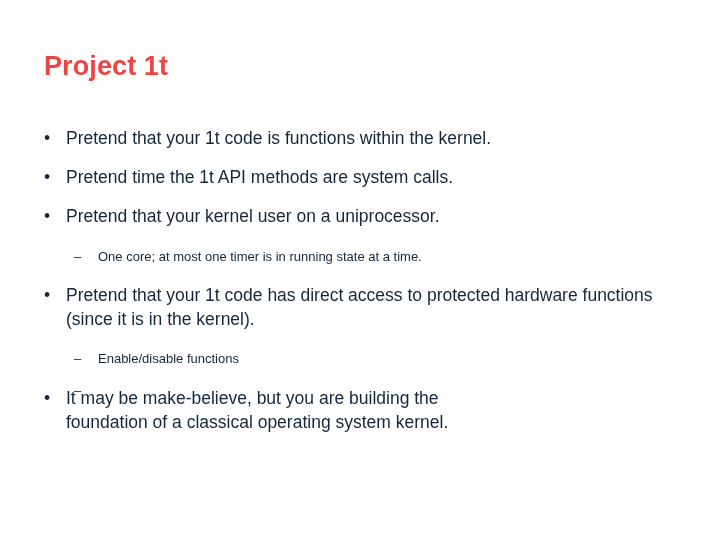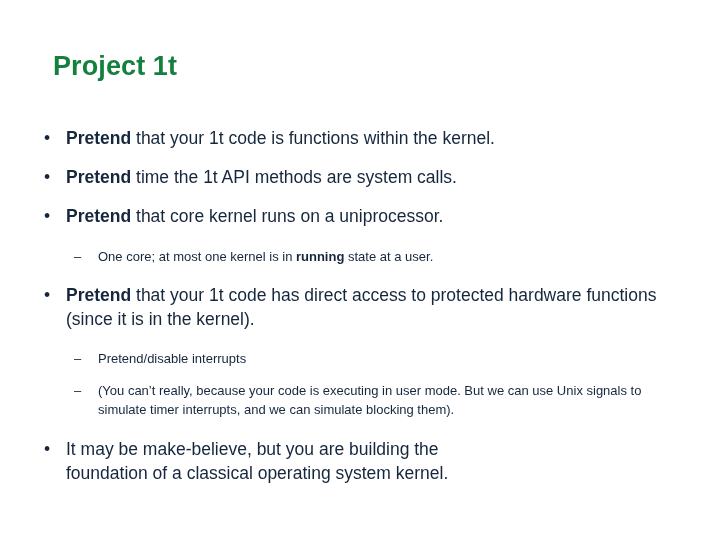--- a/index.html
+++ b/index.html
@@ -22,24 +22,23 @@
     background: #ffffff;
     box-sizing: border-box;
   }
 
   .slide-title {
     position: absolute;
     left: 44px;
     top: 52px;
     font-size: 27px;
     font-weight: bold;
-    color: #15803d;
+    color: #ef4444;
     letter-spacing: 0.1px;
     line-height: 1.1;
-    margin-left: 9px;
   }
 
   .body-list {
     position: absolute;
     left: 0;
     top: 126px;
     width: 700px;
   }
 
   
@@ -73,21 +72,21 @@
   }
   .l2 .marker {
     position: absolute;
     left: 74px;
     top: 0;
     font-size: 13px;
     line-height: 19px;
     color: #16273d;
   }
   .tight { margin-bottom: 19px; }
-  .bold { font-weight: bold; }
+  .bold { font-weight: normal; }
 </style>
 </head>
 <body>
 
 <div class="slide">
 
   <div class="slide-title">Project 1t</div>
 
   <div class="body-list">
 
@@ -96,41 +95,40 @@
       <span class="bold">Pretend</span><span> that your 1t code is functions within the kernel.</span>
     </div>
 
     <div class="l1">
       <span class="marker">•</span>
       <span class="bold">Pretend</span><span> time the 1t API methods are system calls.</span>
     </div>
 
     <div class="l1 tight">
       <span class="marker">•</span>
-      <span class="bold">Pretend</span><span> that core kernel runs on a uniprocessor.</span>
+      <span class="bold">Pretend</span><span> that your kernel user on a uniprocessor.</span>
     </div>
 
     <div class="l2" style="margin-bottom:17px;">
       <span class="marker">–</span>
-      <span>One core; at most one kernel is in </span><span class="bold">running</span><span> state at a user.</span>
+      <span>One core; at most one timer is in </span><span class="bold">running</span><span> state at a time.</span>
     </div>
 
     <div class="l1" style="margin-bottom:18px;">
       <span class="marker">•</span>
       <span class="bold">Pretend</span><span> that your 1t code has direct access to protected hardware functions (since it is in the kernel).</span>
     </div>
 
     <div class="l2" style="margin-bottom:13px;">
       <span class="marker">–</span>
-      <span>Pretend/disable interrupts</span>
+      <span>Enable/disable functions</span>
     </div>
 
     <div class="l2" style="margin-bottom:18px;">
       <span class="marker">–</span>
-      <span>(You can’t really, because your code is executing in user mode. But we can use Unix signals to simulate timer interrupts, and we can simulate blocking them).</span>
     </div>
 
     <div class="l1" style="padding-right:180px;">
       <span class="marker">•</span>
       <span>It may be make-believe, but you are building the foundation of a classical operating system kernel.</span>
     </div>
 
   </div>
 </div>
 

